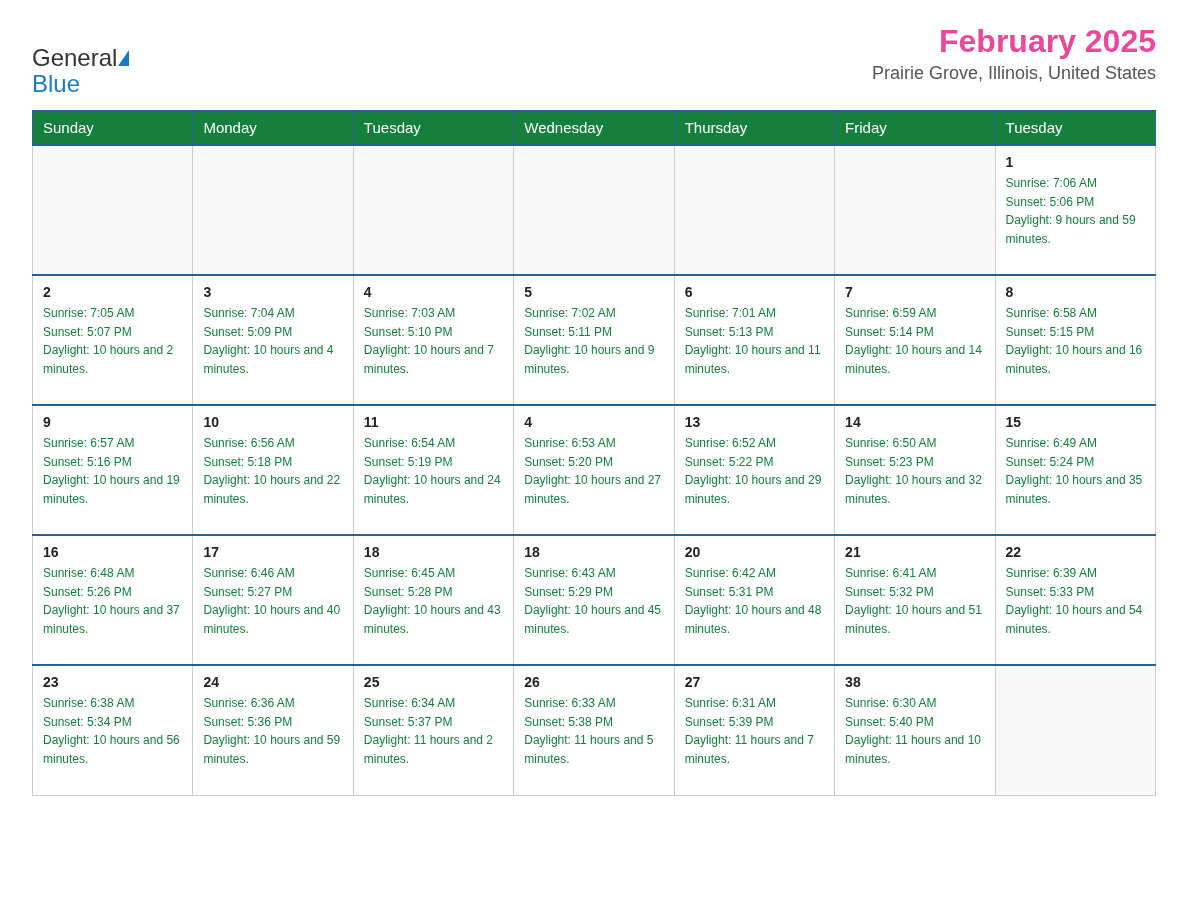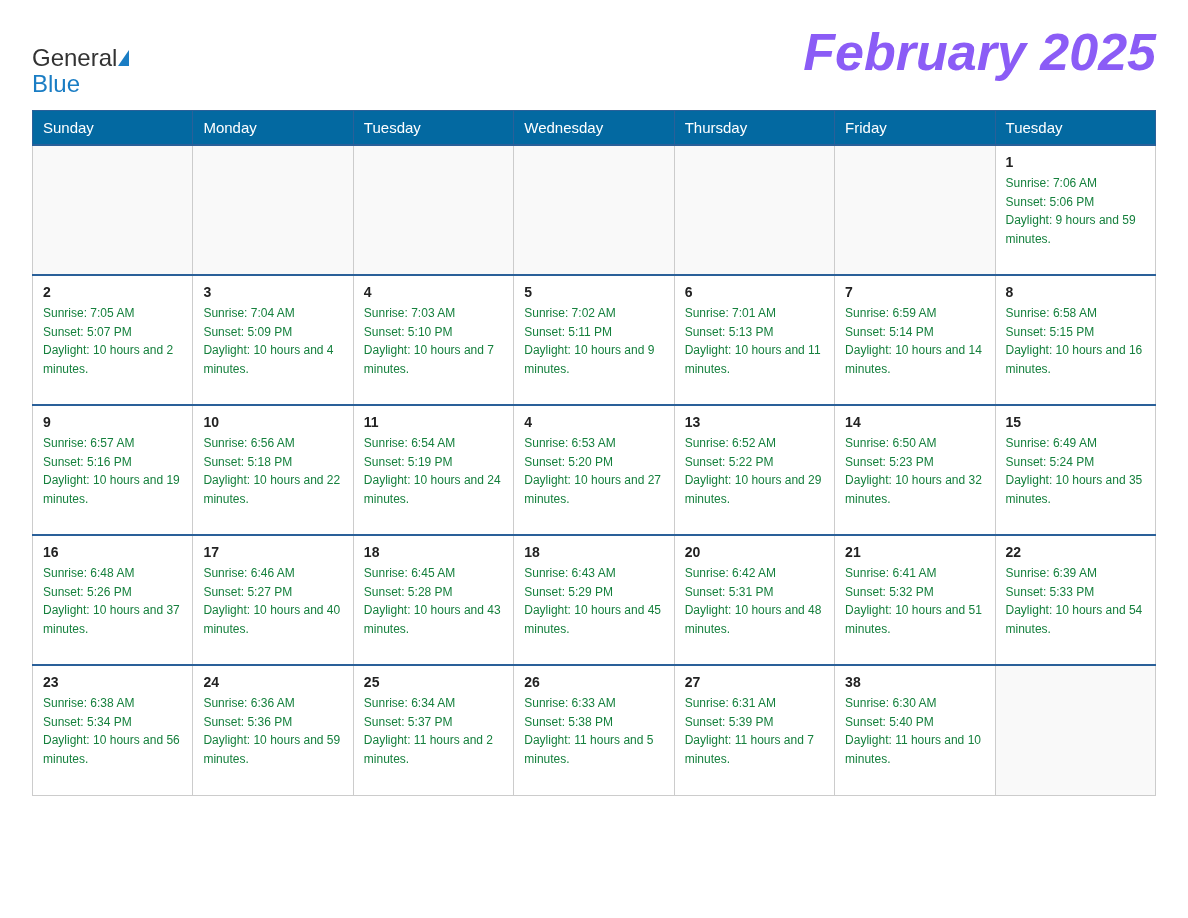--- a/index.html
+++ b/index.html
@@ -19,38 +19,37 @@
     .logo {
       display: flex;
       flex-direction: column;
       align-items: flex-start;
       margin-top: 20px;
     }
     .title-block {
       text-align: right;
     }
     .month-title {
-      font-size: 52px;
+      font-size: 32px;
       font-weight: bold;
-      color: #8b5cf6;
+      color: #ec4899;
       line-height: 1.1;
-      font-style: italic;
     }
     .location-subtitle {
       font-size: 18px;
       color: #555;
       margin-top: 4px;
     }
     .calendar {
       width: 100%;
       border-collapse: collapse;
       margin-top: 12px;
     }
     .calendar th {
-      background-color: #0369a1;
+      background-color: #15803d;
       color: #fff;
       font-size: 15px;
       font-weight: normal;
       padding: 8px 10px;
       text-align: left;
       border: 1px solid #2a6099;
     }
     .calendar td {
       vertical-align: top;
       border: 1px solid #ccc;
@@ -118,20 +117,21 @@
     <div class="logo-row">
       <span class="logo-text-general-span">General</span>
       <span class="logo-triangle"></span>
     </div>
     <div class="logo-blue-row">
       <span class="logo-blue-text">Blue</span>
     </div>
   </div>
   <div class="title-block">
     <div class="month-title">February 2025</div>
+    <div class="location-subtitle">Prairie Grove, Illinois, United States</div>
   </div>
 </div>
 
 <table class="calendar">
   <thead>
     <tr>
     <th>Sunday</th>
         <th>Monday</th>
         <th>Tuesday</th>
         <th>Wednesday</th>

